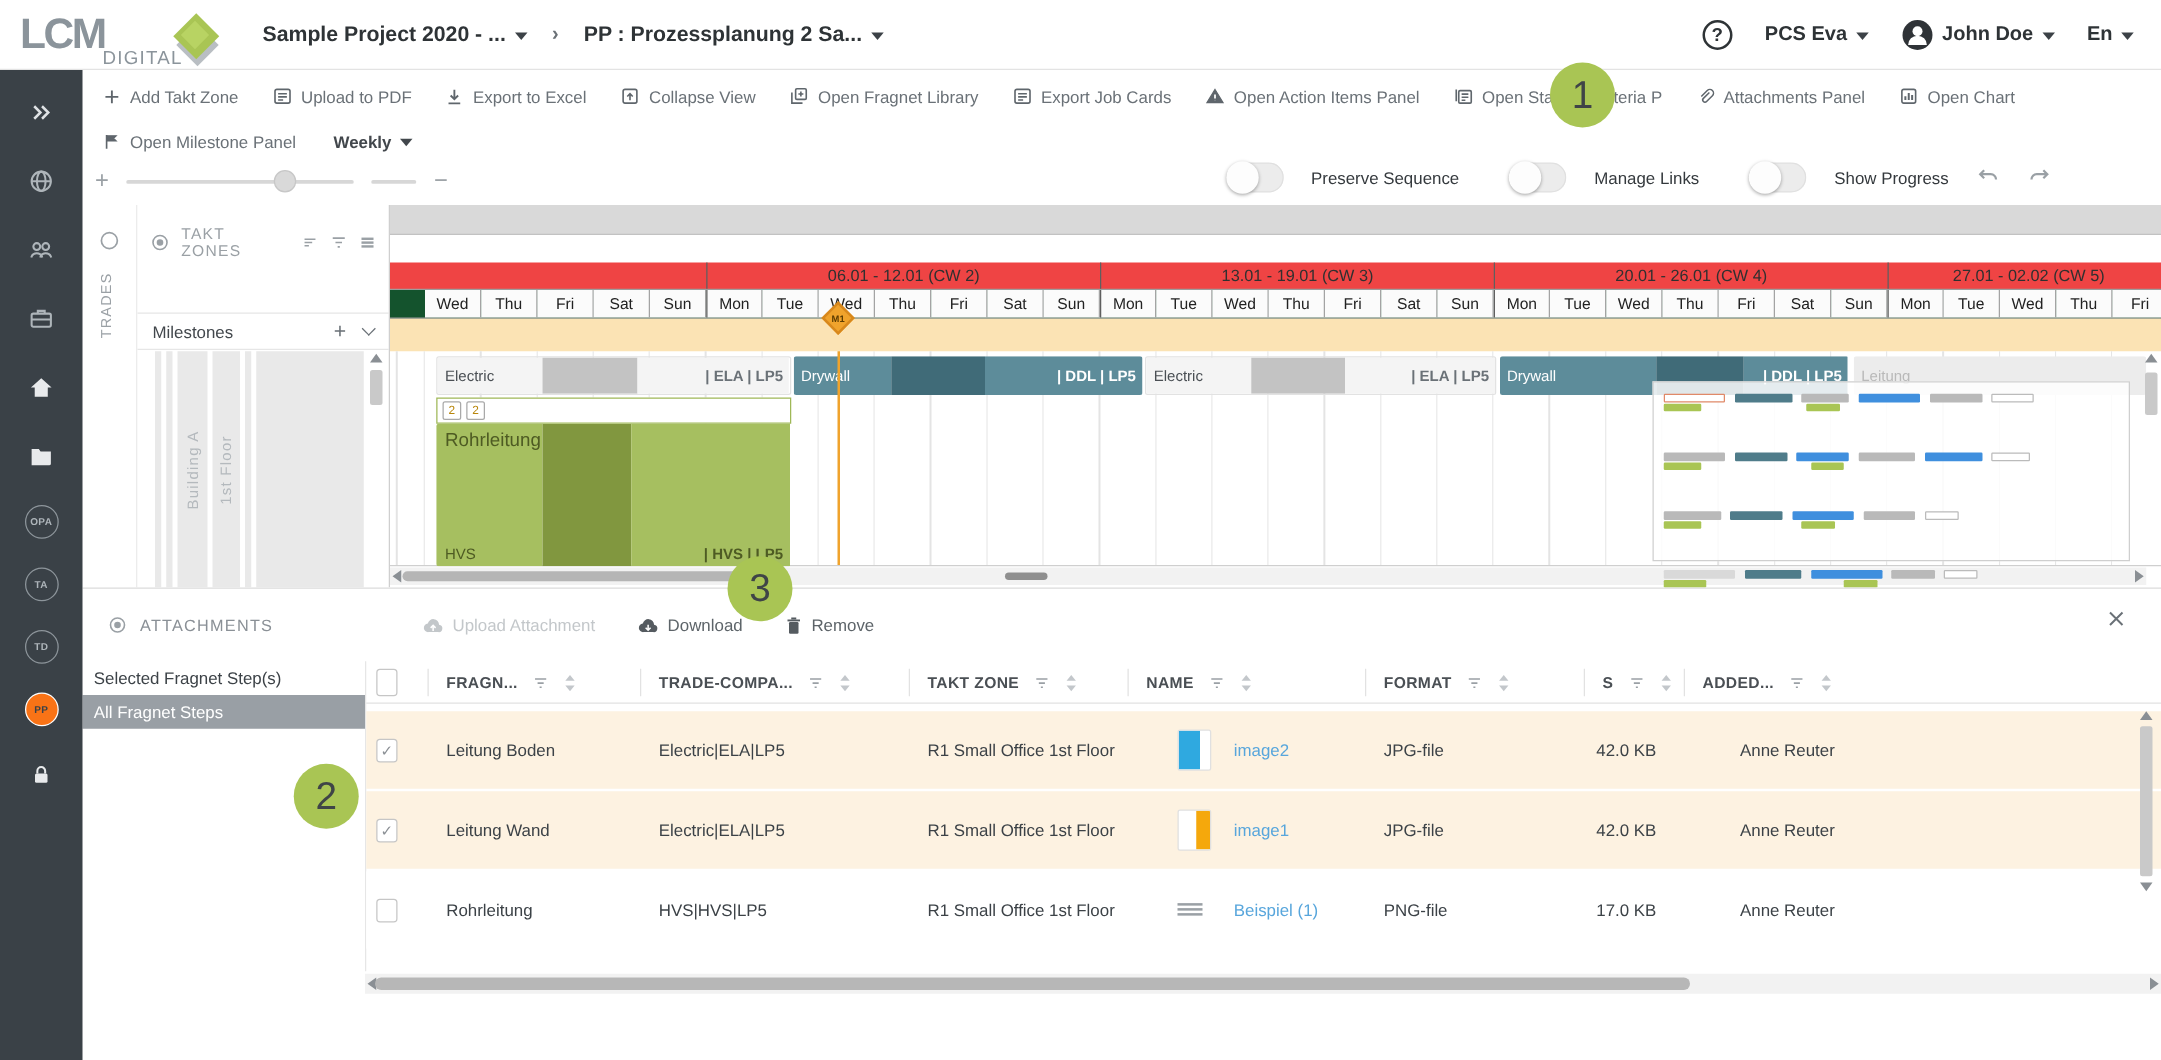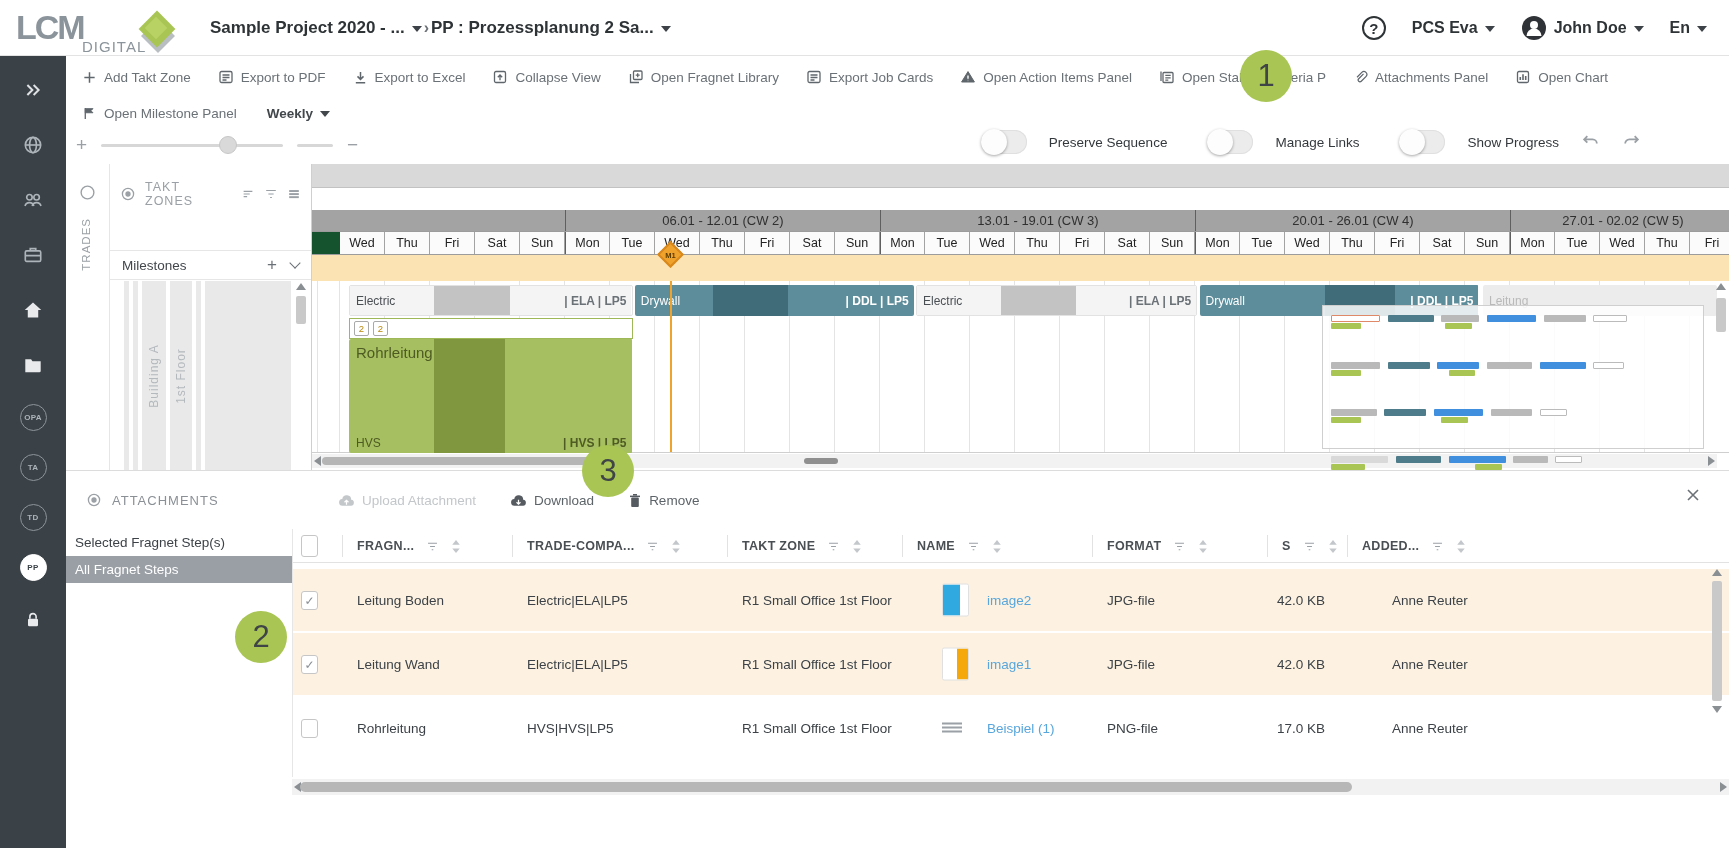--- a/index.html
+++ b/index.html
@@ -9,36 +9,36 @@
   svg { display:block; }
   .ico { display:inline-flex; align-items:center; justify-content:center; flex:0 0 auto; }
 
   
   .topbar { position:absolute; left:0; top:0; width:1729px; height:56px; background:#fff;
     border-bottom:1px solid #e3e3e3; z-index:30; display:flex; align-items:center; }
   .logo { position:absolute; left:16px; top:6px; width:180px; height:46px; }
   .logo-lcm { position:absolute; left:0; top:2px; font-size:34px; font-weight:bold; color:#8b949b; letter-spacing:-2px; }
   .logo-sub { position:absolute; left:66px; top:32px; font-size:15px; color:#8b949b; letter-spacing:1px; }
   .logo-diamond { position:absolute; left:118px; top:2px; }
-  .crumbs { position:absolute; left:210px; top:0; height:56px; display:flex; align-items:center; gap:2px; }
+  .crumbs { position:absolute; left:210px; top:0; height:56px; display:flex; align-items:center; gap:20px; }
   .crumb { font-size:17px; font-weight:bold; color:#2e3336; display:flex; align-items:center; gap:7px; cursor:pointer; }
   .caret { width:0; height:0; border-left:5px solid transparent; border-right:5px solid transparent; border-top:6px solid #3c4247; margin-top:2px; }
   .crumb-sep { color:#6b7177; font-size:16px; font-weight:bold; }
   .top-right { position:absolute; right:22px; top:0; height:56px; display:flex; align-items:center; gap:26px; }
   .help-circle { width:24px; height:24px; border:2px solid #2e3336; border-radius:50%; display:flex;
     align-items:center; justify-content:center; font-size:15px; font-weight:bold; color:#2e3336; }
   .top-item { display:flex; align-items:center; gap:7px; font-size:16px; font-weight:bold; color:#2e3336; cursor:pointer; }
 
   
   .rail { position:absolute; left:0; top:56px; width:66px; height:792px; background:#3a4147; z-index:25;
     display:flex; flex-direction:column; align-items:center; padding-top:18px; gap:23px; }
   .rail .ric { width:32px; height:32px; display:flex; align-items:center; justify-content:center; cursor:pointer; }
   .rail .circ { width:27px; height:27px; border-radius:50%; border:1px solid #8d959b; color:#aeb5ba;
     display:flex; align-items:center; justify-content:center; font-size:8px; font-weight:bold; letter-spacing:.3px; }
-  .rail .circ.active { background:#ffffff; color:#3a4147; border-color:#fff;align-items:center; }
+  .rail .circ.active { background:#f97316; color:#3a4147; border-color:#fff;align-items:center; }
 
   
   .tb1 { position:absolute; left:66px; top:57px; width:1663px; height:40px; display:flex; align-items:center; gap:27px; padding-left:16px; }
   .tb2 { position:absolute; left:66px; top:97px; width:900px; height:32px; display:flex; align-items:center; gap:30px; padding-left:16px; }
   .tbtn { display:flex; align-items:center; gap:7px; font-size:13.5px; color:#6a7177; white-space:nowrap; cursor:pointer; }
   .tbtn svg { stroke:#5f666c; }
 
   
   .controls { position:absolute; left:66px; top:130px; width:1663px; height:34px; }
   .zoomer { position:absolute; left:10px; top:4px; display:flex; align-items:center; gap:14px; color:#9aa0a5; }
@@ -75,21 +75,21 @@
   .tri-down { width:0; height:0; border-left:5px solid transparent; border-right:5px solid transparent; border-top:7px solid #8a8f94; margin:0 auto; }
   .tri-left { width:0; height:0; border-top:5px solid transparent; border-bottom:5px solid transparent; border-right:7px solid #8a8f94; }
   .tri-right { width:0; height:0; border-top:5px solid transparent; border-bottom:5px solid transparent; border-left:7px solid #8a8f94; }
   .thumb { background:#c9c9c9; border-radius:2px; }
 
   
   .grid { position:absolute; left:312px; top:164px; width:1417px; height:306px; background:#fff; overflow:hidden; }
   .cal-top { position:absolute; left:0; top:0; width:100%; height:24px; background:#d9d9d9; border-bottom:1px solid #c2c2c2; }
   .cal-month { position:absolute; left:0; top:24px; width:100%; height:22px; background:#ededed; border-bottom:1px solid #9c9c9c;
     text-align:center; font-size:13px; color:#303030; line-height:21px; }
-  .cal-weeks { position:absolute; left:0; top:46px; width:100%; height:22px; display:flex; background:#a3a3a3; border-bottom:1px solid #9c9c9c; }
+  .cal-weeks { position:absolute; left:0; top:46px; width:100%; height:22px; display:flex; background:#ef4444; border-bottom:1px solid #9c9c9c; }
   .cal-weeks .wk { height:100%; text-align:center; font-size:13px; color:#303030; line-height:21px; flex:0 0 auto; }
   .cal-weeks .wk.b { border-left:1px solid #5f5f5f; }
   .cal-days { position:absolute; left:0; top:68px; width:100%; height:23px; display:flex; background:#14532d; border-bottom:1px solid #9c9c9c; }
   .cal-days .sp, .cal-weeks .sp { width:28px; flex:0 0 auto; }
   .cal-days .day { width:45px; flex:0 0 auto; height:100%; background:#fbfbfb; border-right:1px solid #a3a3a3;
     text-align:center; font-size:12.5px; color:#222; line-height:22px; }
   .cal-days .day.b { border-left:1px solid #5f5f5f; }
   .band { position:absolute; left:0; top:91px; width:100%; height:26px; background:#fbe3b4; }
   .diamond { position:absolute; top:-10px; width:19px; height:19px; background:#f0a32c; border:2px solid #d8881c; transform:rotate(45deg); z-index:5; cursor:pointer; }
   .diamond span { position:absolute; left:50%; top:50%; transform:translate(-50%,-50%) rotate(-45deg); font-size:7.5px; font-weight:bold; color:#5c3c00; }
@@ -272,21 +272,21 @@
       </span>
     <span>Add Takt Zone</span>
   </span>
   <span class="tbtn">
     <span class="ico">
         <svg width="16" height="16" viewBox="0 0 16 16" fill="none" stroke-width="1.3">
           <rect x="2" y="2.5" width="12" height="11" rx="1.5"></rect>
           <path d="M4.5 6h7M4.5 8.5h7M4.5 11h4"></path>
         </svg>
       </span>
-    <span>Export to PDF</span>
+    <span>Upload to PDF</span>
   </span>
   <span class="tbtn">
     <span class="ico">
         <svg width="15" height="15" viewBox="0 0 16 16" fill="none" stroke-width="1.6">
           <path d="M8 2v7.5M4.8 6.8L8 10l3.2-3.2M3 13.5h10"></path>
         </svg>
       </span>
     <span>Export to Excel</span>
   </span>
   <span class="tbtn">

